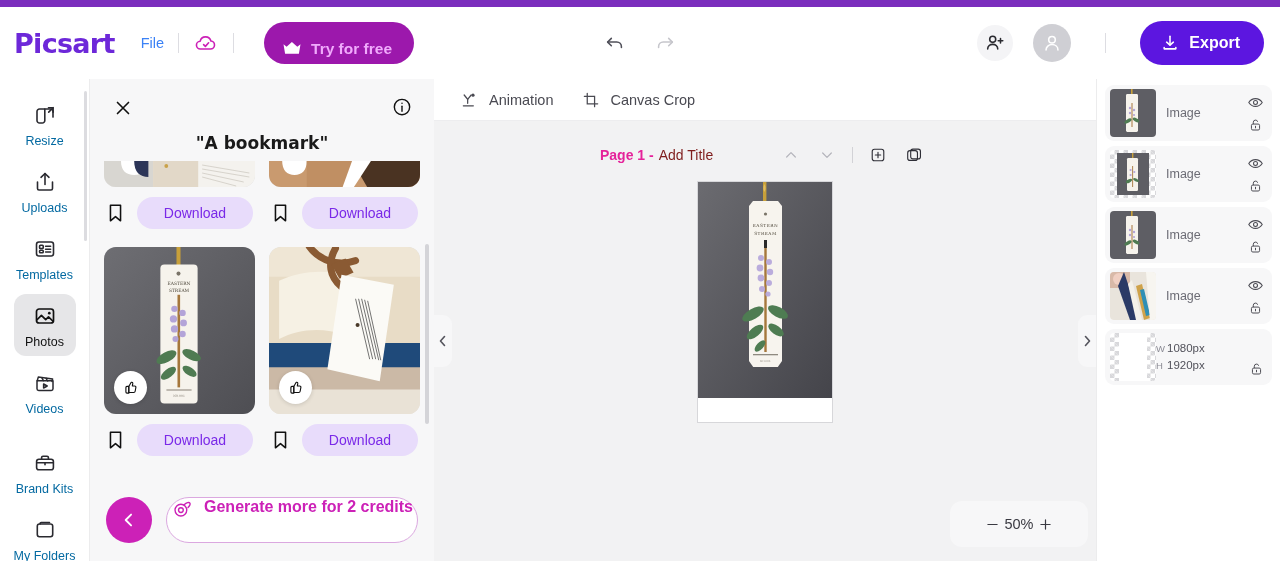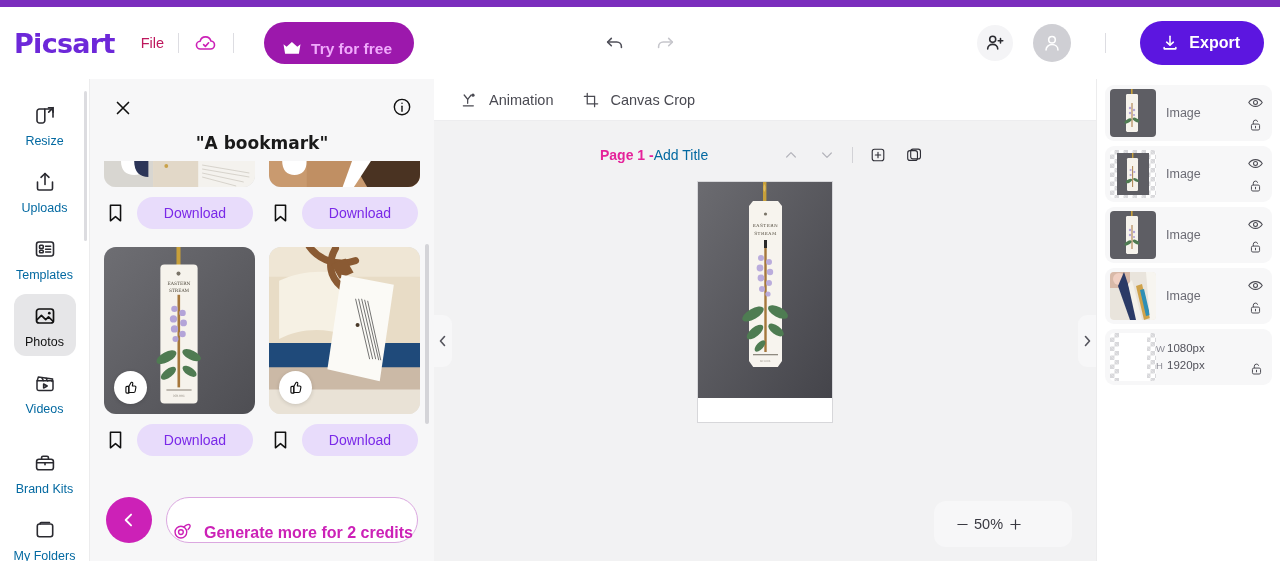--- a/index.html
+++ b/index.html
@@ -18,21 +18,21 @@
   .header {
     height: 72px; flex: none; background: #fff;
     display: flex; align-items: center; padding: 0 16px 0 14px;
     position: relative;
   }
   .logo {
     font-size: 27px; font-weight: bold; color: #6d28d9;
     letter-spacing: -0.7px; font-family: "DejaVu Sans", sans-serif;
   }
   .hdr-file {
-    margin-left: 26px; font-size: 14.5px; color: #be185d; cursor: pointer;
+    margin-left: 26px; font-size: 14.5px; color: #3b82f6; cursor: pointer;
   }
   .vsep { width: 1px; height: 20px; background: #dddde2; margin: 0 14px; }
   .cloud-icon { width: 26px; height: 26px; display: flex; align-items: center; justify-content: center; cursor: pointer; }
   .try-btn {
     margin-left: 16px; height: 42px; border-radius: 21px;
     background: #9c18ac; color: #f0abfc; display: flex; align-items: center;
     gap: 9px; padding: 11px 22px 0 18px; font-size: 15.5px; font-weight: bold;
     cursor: pointer; border: none;
   }
   .hdr-center {
@@ -127,21 +127,21 @@
     align-items: center; gap: 14px; padding: 0 16px 10px 16px; z-index: 4;
   }
   .back-fab {
     width: 46px; height: 46px; border-radius: 50%; background: #cc21b7;
     display: flex; align-items: center; justify-content: center;
     cursor: pointer; flex: none; border: none;
   }
   .gen-btn {
     flex: 1; height: 46px; border-radius: 23px; background: #fff;
     border: 1px solid #dba8e0; color: #cc21b7; font-size: 16px; font-weight: bold;
-    display: flex; align-items: flex-end; justify-content: center; gap: 11px;
+    display: flex; align-items: flex-start; justify-content: center; gap: 11px;
     cursor: pointer;
   }
 
   
   .canvas-col { flex: 1; min-width: 0; display: flex; flex-direction: column; background: #fff; position: relative; }
   .canvas-toolbar {
     height: 42px; flex: none; display: flex; align-items: center;
     gap: 28px; padding: 0 26px; border-bottom: 1px solid #ededef;
   }
   .tool {
@@ -150,33 +150,33 @@
   }
   .canvas-area {
     flex: 1; background: #f2f2f3; position: relative;
     display: flex; flex-direction: column; align-items: center;
   }
   .page-bar {
     display: flex; align-items: center; width: 330px; margin-top: 18px;
     font-size: 14px;
   }
   .page-lbl { color: #e5229a; font-weight: bold; }
-  .page-title-txt { color: #0369a1; }
+  .page-title-txt { color: #7f1d1d; margin-left: 5px; }
   .page-bar-right { margin-left: auto; display: flex; align-items: center; gap: 4px; }
   .page-sep { width: 1px; height: 16px; background: #d2d2d6; margin: 0 5px; }
   .artboard {
     margin-top: 10px; width: 136px; height: 242px; background: #fff;
     border: 1px solid #d7d7da; position: relative; overflow: hidden;
   }
   .art-photo { position: absolute; left: 0; top: 0; width: 136px; height: 218px; }
   .art-white { position: absolute; left: 0; bottom: 0; width: 136px; height: 24px; background: #fff; }
   .zoom-ctl {
-    position: absolute; right: 24px; bottom: 14px; width: 138px; height: 46px;
+    position: absolute; right: 8px; bottom: 14px; width: 138px; height: 46px;
     background: #f7f7f8; border-radius: 12px; display: flex; align-items: center;
-    justify-content: flex-start; padding: 0 16px;
+    justify-content: center; padding: 0 16px;
   }
   .zoom-val { font-size: 14.5px; color: #3a3a42; }
   .zoom-pm { cursor: pointer; width: 24px; height: 24px; display: flex; align-items: center; justify-content: center; background: none; border: none;}
   .collapse-tab {
     position: absolute; width: 18px; height: 52px; background: #f7f7f8;
     display: flex; align-items: center; justify-content: center; cursor: pointer;
     top: 50%; transform: translateY(-50%); z-index: 5;
   }
   .collapse-left { left: 0; border-radius: 0 9px 9px 0; }
   .collapse-right { right: 0; border-radius: 9px 0 0 9px; }

